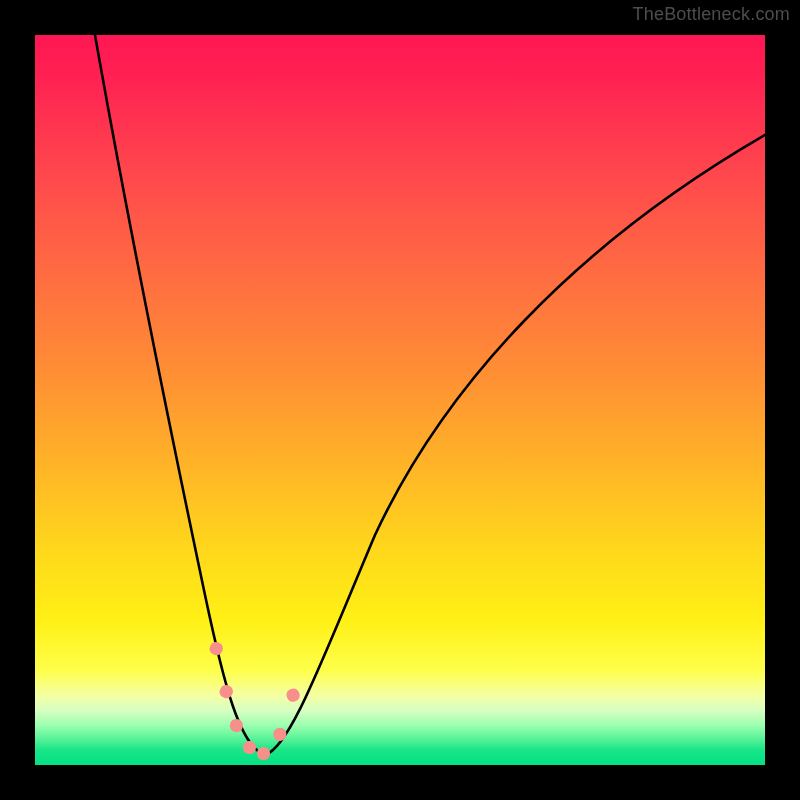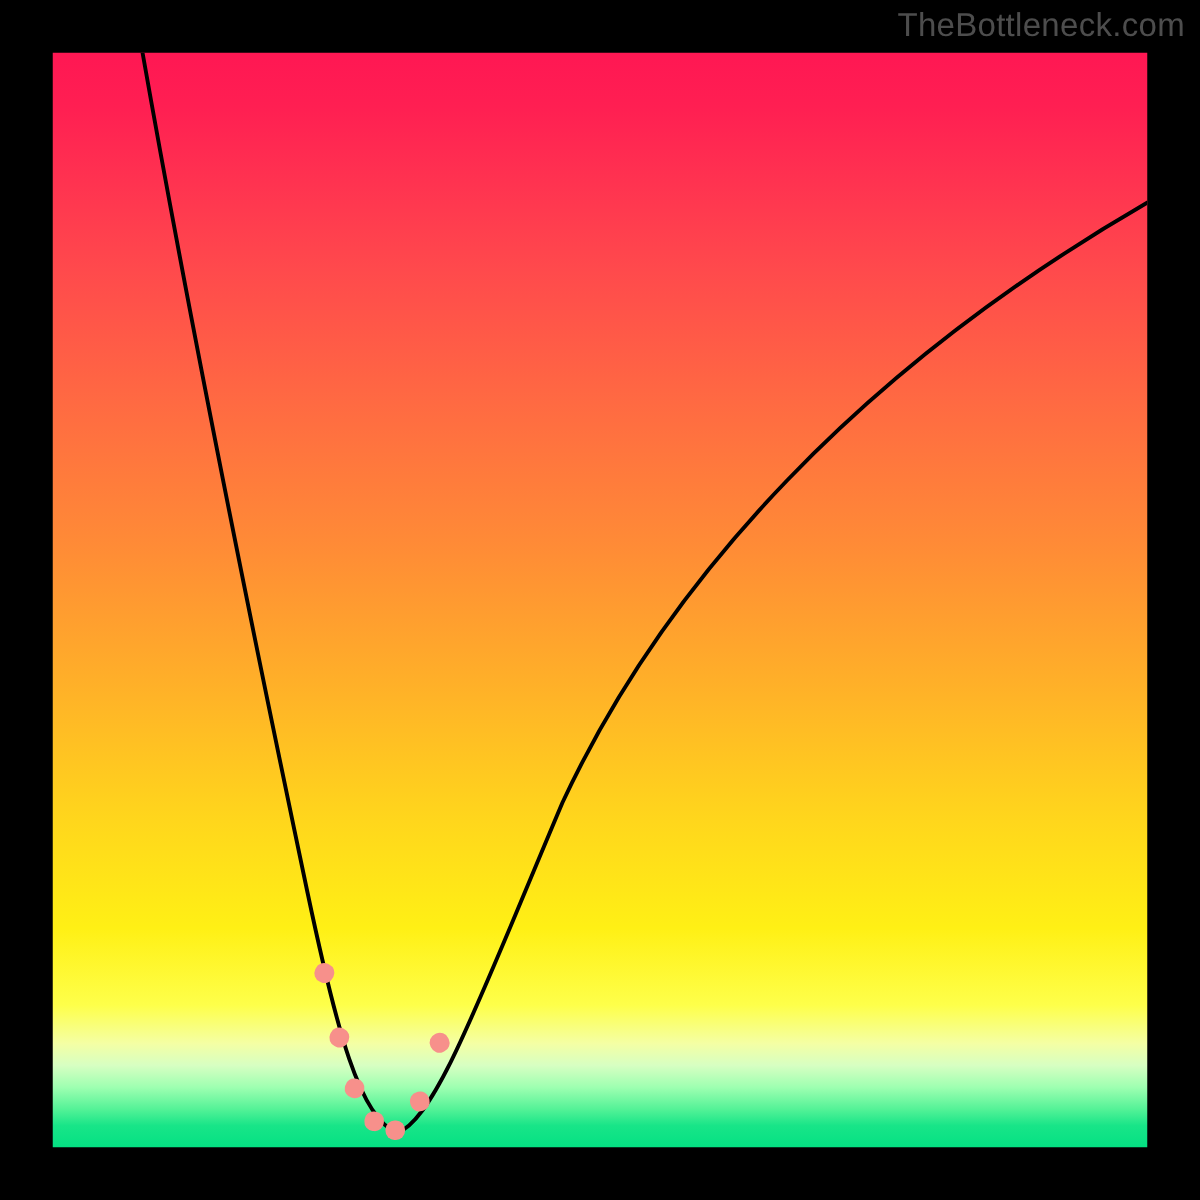--- a/index.html
+++ b/index.html
@@ -17,21 +17,21 @@
     top: 0;
     width: 800px;
     height: 800px;
     background: #000;
   }
   .credit {
     position: absolute;
     top: 4px;
     right: 10px;
     color: #4d4d4d;
-    font-size: 22px;
+    font-size: 18px;
     letter-spacing: 0.2px;
     font-weight: 400;
   }
   .plot {
     position: absolute;
     left: 35px;
     top: 35px;
     width: 730px;
     height: 730px;
     overflow: hidden;

